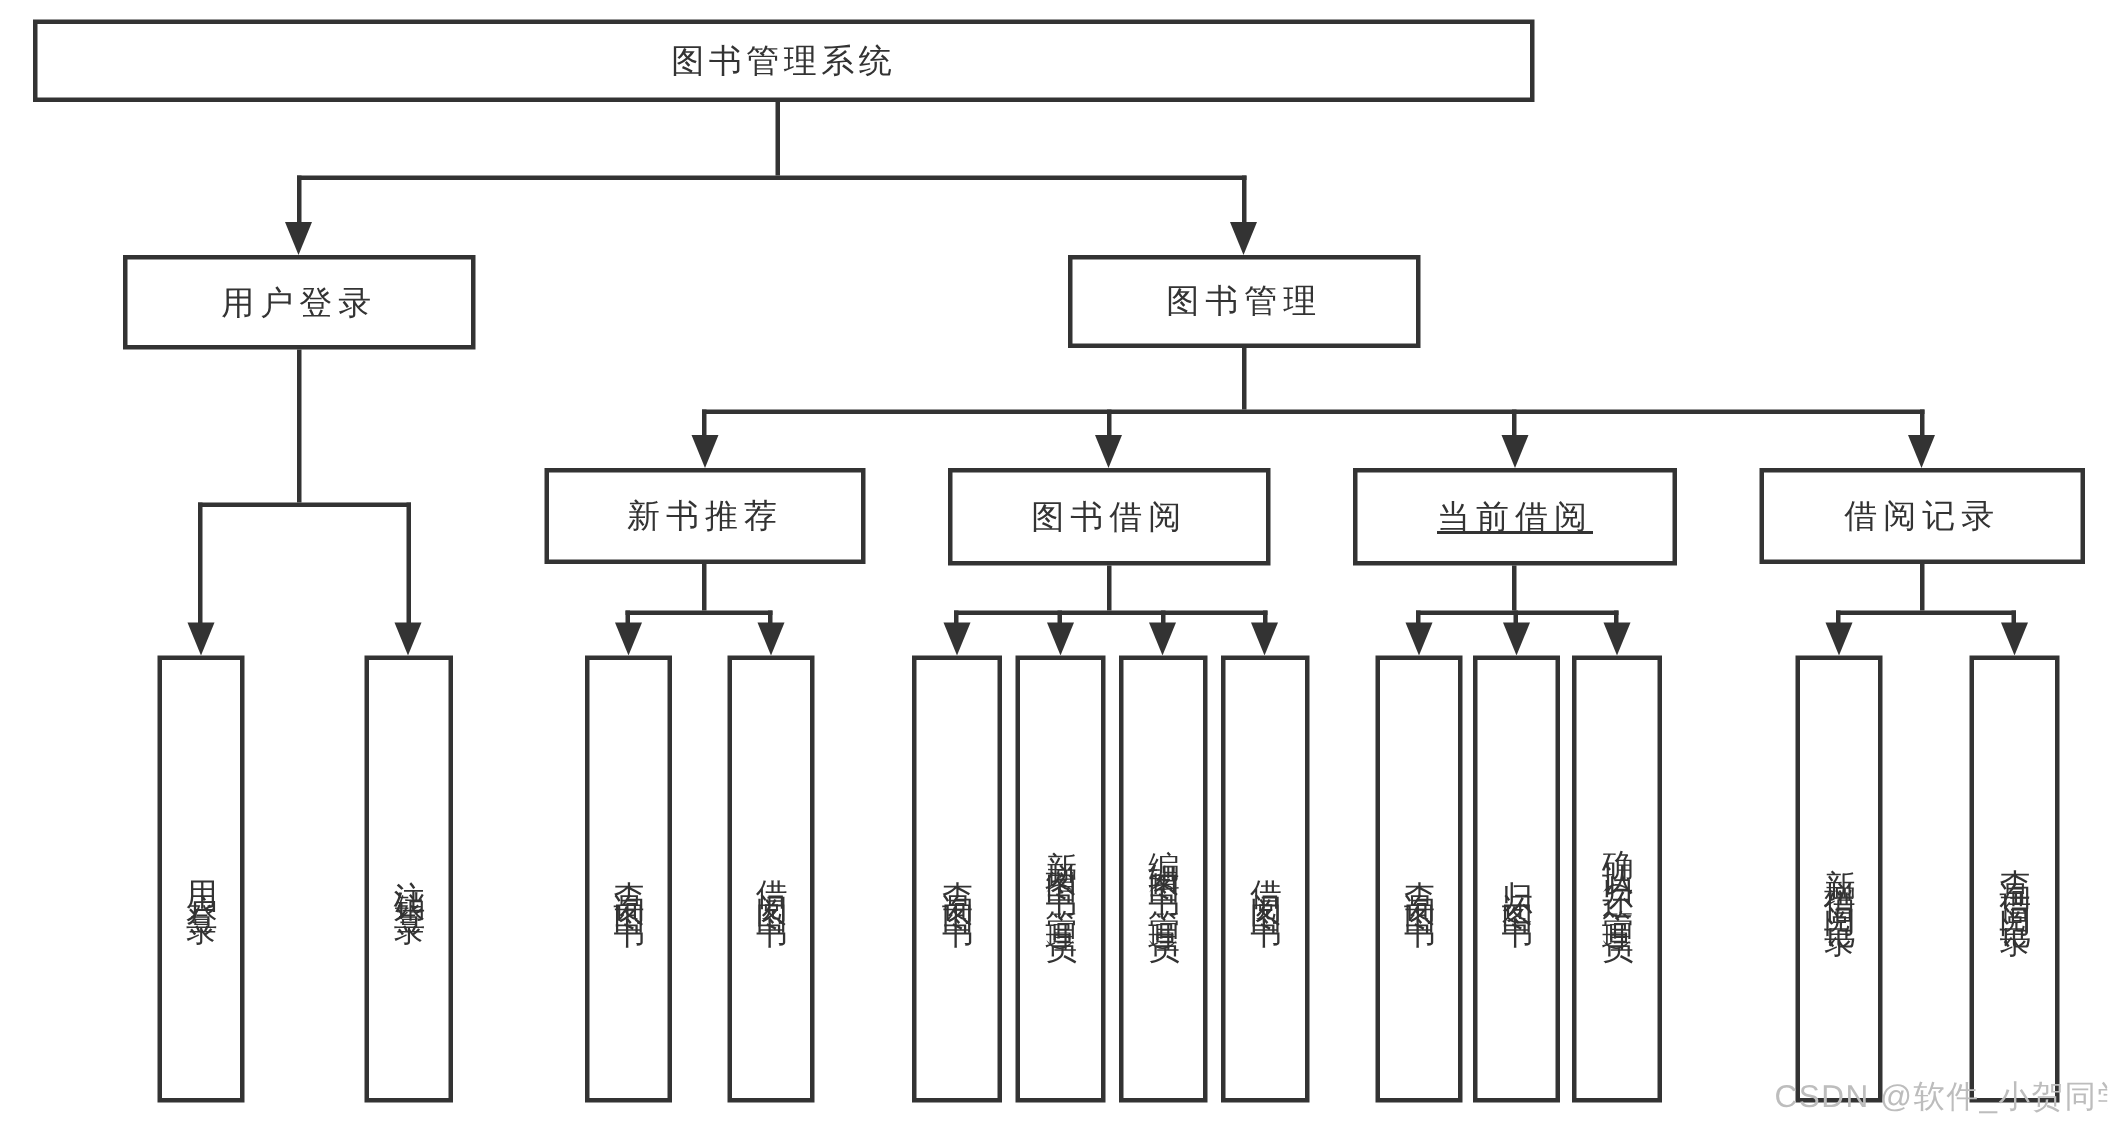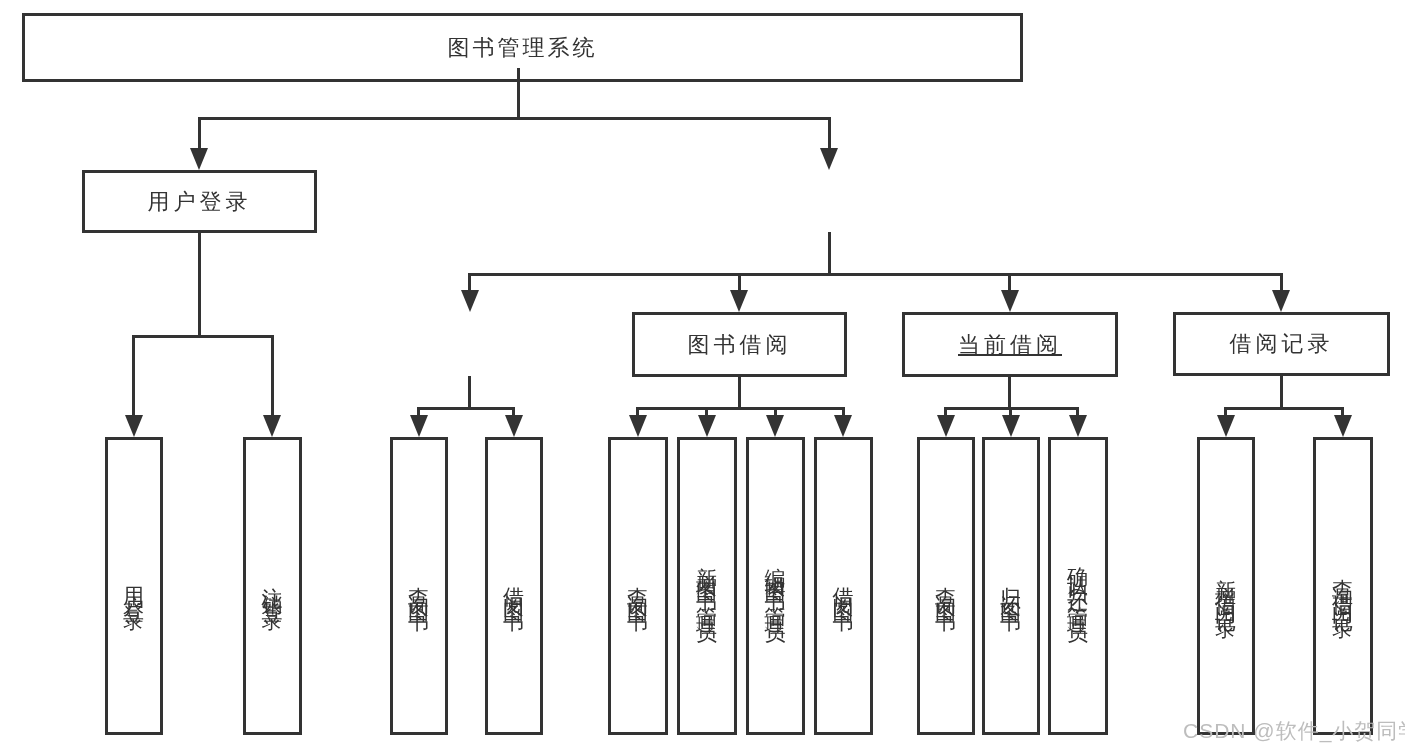--- a/index.html
+++ b/index.html
@@ -57,53 +57,59 @@
     letter-spacing: 1px;
     z-index: 10;
     white-space: nowrap;
   }
 </style>
 </head>
 <body>
 
 <div id="canvas">
 
-  <div class="node root-label" style="left:22px; top:13px; width:1001px; height:69px;">
+  <div class="node root-label" style="left:22px; top:13px; width:1001px; height:55px;">
     <span>图书管理系统</span>
   </div>
 
   <div class="vline" style="left:517px; top:68px; height:49px;"></div>
   <div class="hline" style="left:198px; top:117px; width:633px;"></div>
   <div class="vline" style="left:198px; top:117px; height:33px;"></div>
   <div class="ahead" style="left:190px; top:148px;"></div>
   <div class="vline" style="left:828px; top:117px; height:33px;"></div>
   <div class="ahead" style="left:820px; top:148px;"></div>
 
   <div class="node h-label" style="left:82px; top:170px; width:235px; height:63px;">
     <span>用户登录</span>
+  </div>
+  <div class="node h-label" style="left:712px; top:170px; width:235px; height:62px;">
+    <span>图书管理</span>
   </div>
 
   <div class="vline" style="left:198px; top:233px; height:102px;"></div>
   <div class="hline" style="left:132px; top:335px; width:142px;"></div>
   <div class="vline" style="left:132px; top:335px; height:82px;"></div>
   <div class="ahead" style="left:125px; top:415px;"></div>
   <div class="vline" style="left:271px; top:335px; height:82px;"></div>
   <div class="ahead" style="left:263px; top:415px;"></div>
 
   <div class="vline" style="left:828px; top:232px; height:41px;"></div>
   <div class="hline" style="left:468px; top:273px; width:815px;"></div>
   <div class="vline" style="left:468px; top:273px; height:19px;"></div>
   <div class="ahead" style="left:461px; top:290px;"></div>
   <div class="vline" style="left:738px; top:273px; height:19px;"></div>
   <div class="ahead" style="left:730px; top:290px;"></div>
   <div class="vline" style="left:1008px; top:273px; height:19px;"></div>
   <div class="ahead" style="left:1001px; top:290px;"></div>
   <div class="vline" style="left:1280px; top:273px; height:19px;"></div>
   <div class="ahead" style="left:1272px; top:290px;"></div>
 
+  <div class="node h-label" style="left:363px; top:312px; width:214px; height:64px;">
+    <span>新书推荐</span>
+  </div>
   <div class="node h-label" style="left:632px; top:312px; width:215px; height:65px;">
     <span>图书借阅</span>
   </div>
   <div class="node h-label" style="left:902px; top:312px; width:216px; height:65px;text-decoration:underline;">
     <span>当前借阅</span>
   </div>
   <div class="node h-label" style="left:1173px; top:312px; width:217px; height:64px;">
     <span>借阅记录</span>
   </div>
 

